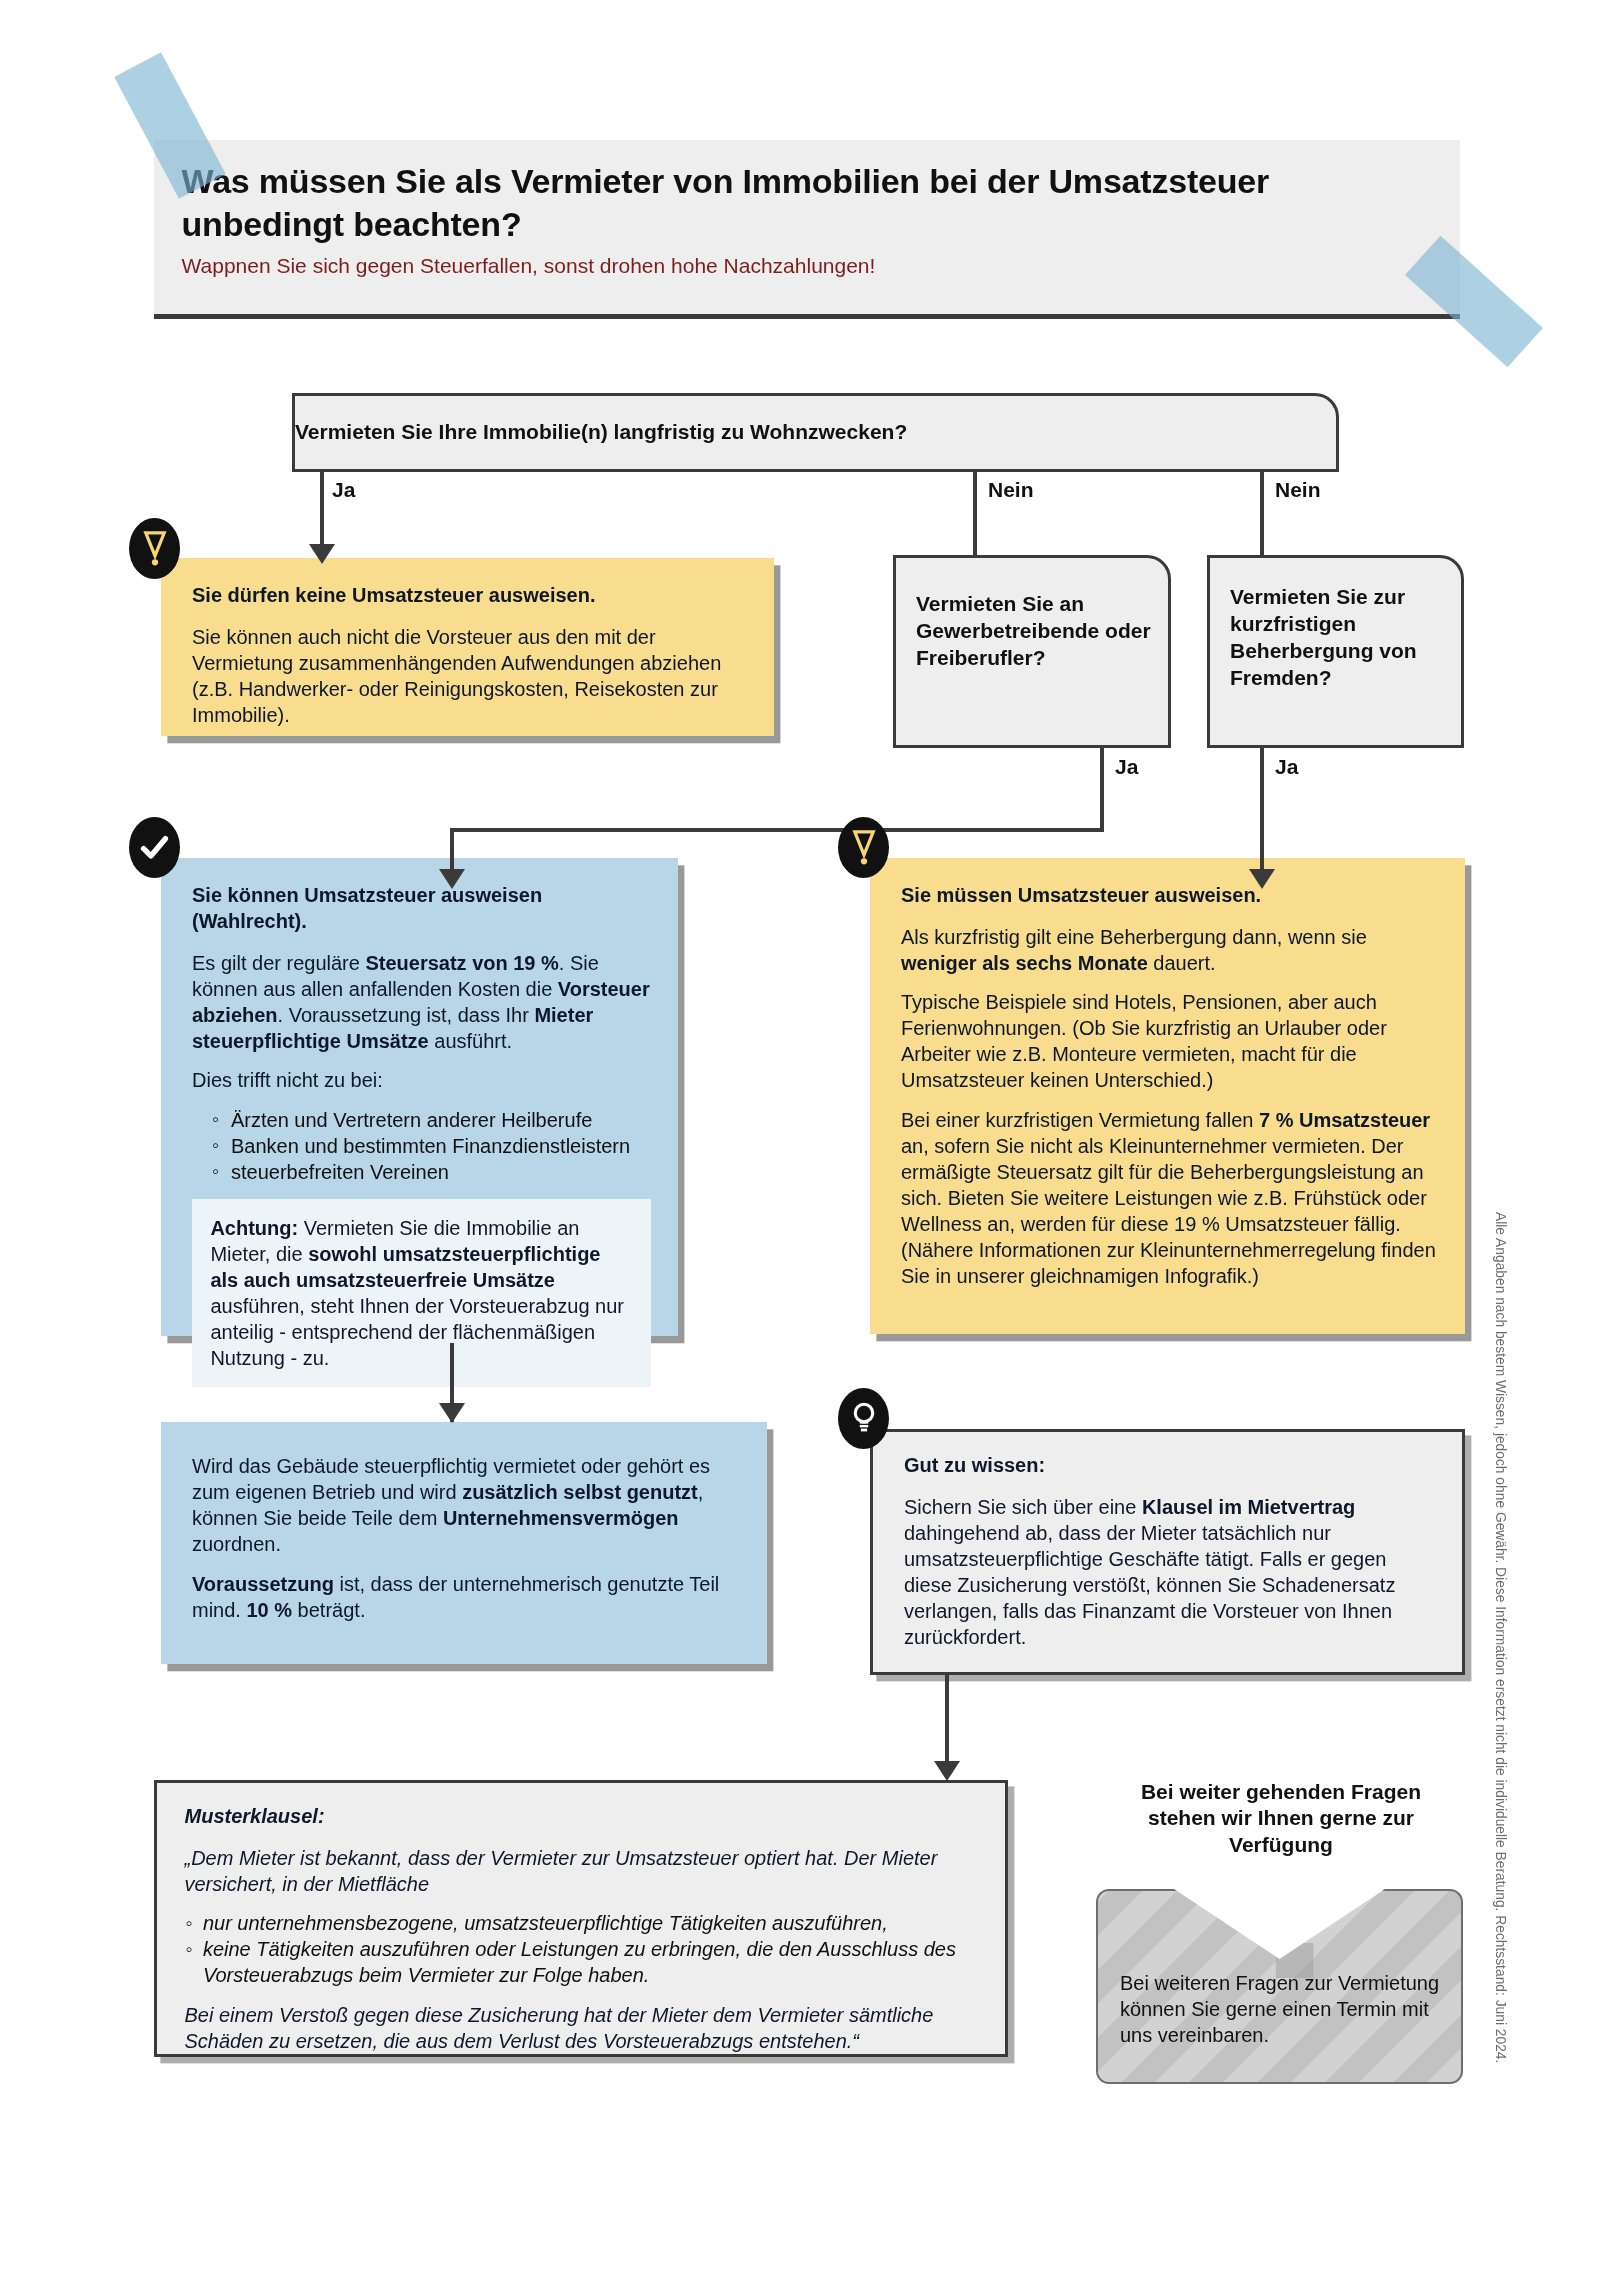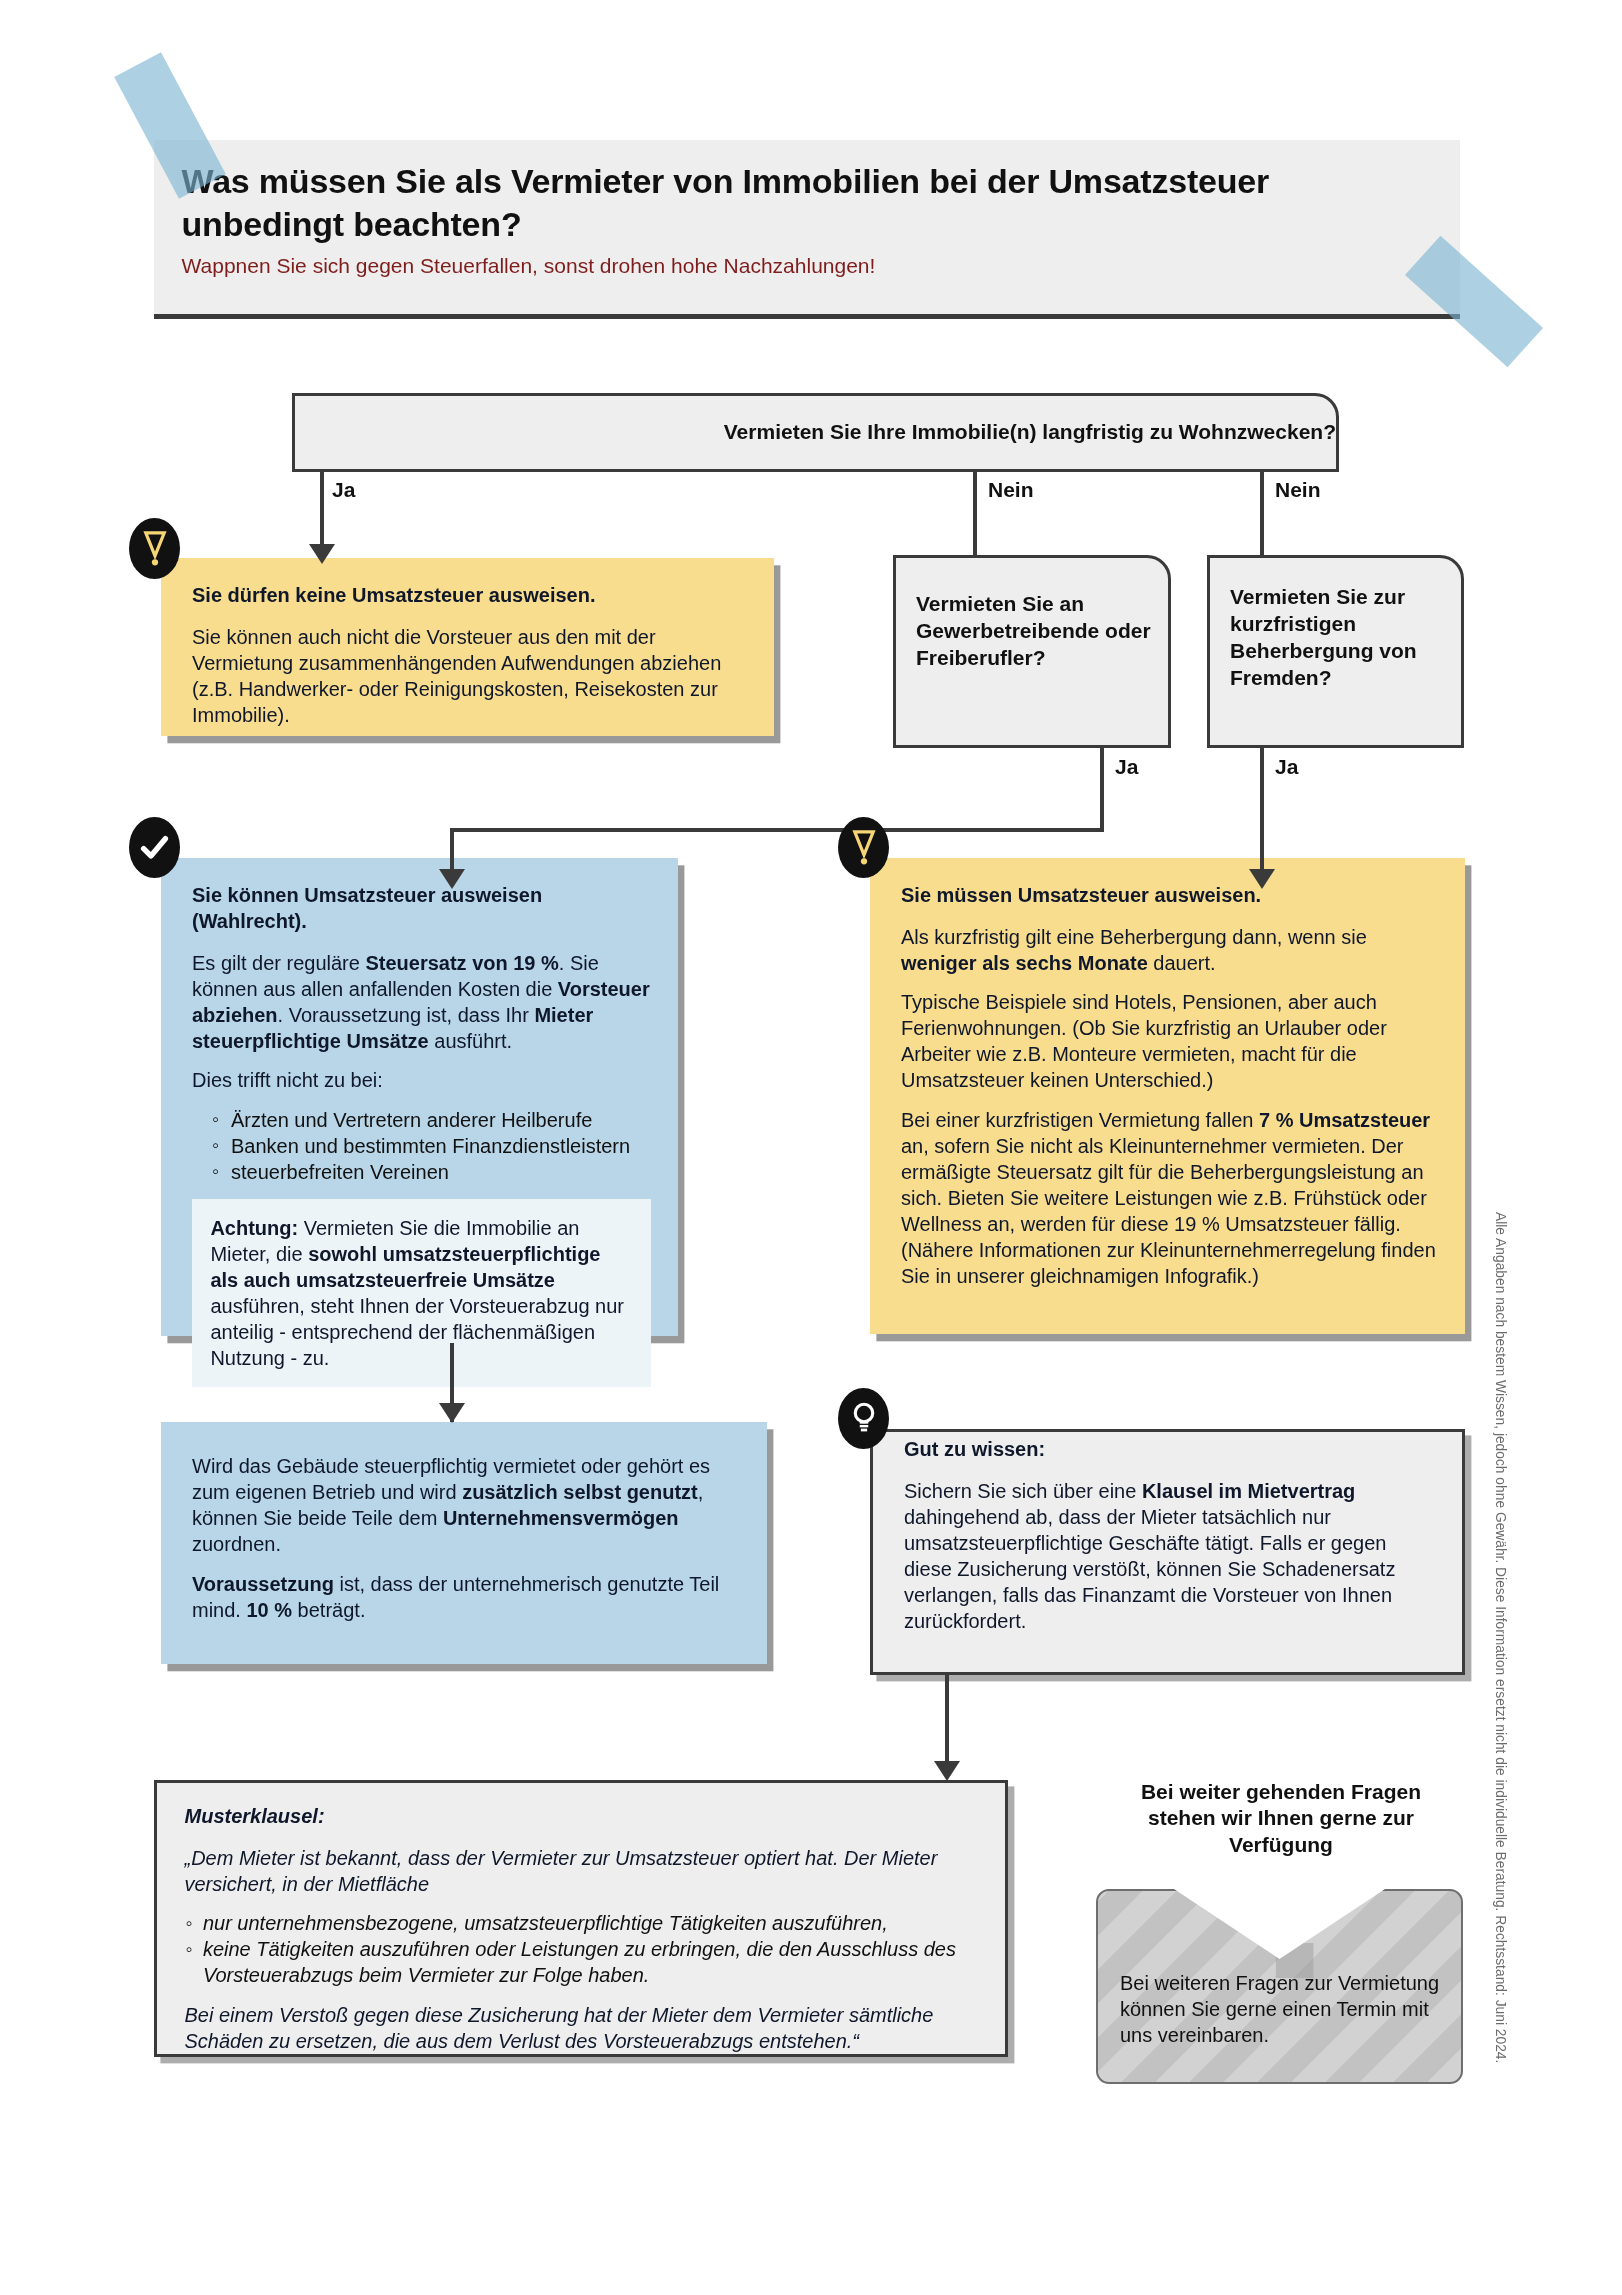--- a/index.html
+++ b/index.html
@@ -73,21 +73,21 @@
   .dec-text {
     font-size: 21px; font-weight: bold; color: #111;
     line-height: 1.28;
   }
 
   
   #q-top {
     left: 292px; top: 393px;
     width: 1047px; height: 79px;
     border-radius: 0 24px 0 0;
-    display: flex; align-items: center; justify-content: flex-end;
+    display: flex; align-items: center; justify-content: flex-start;
     z-index: 3;
   }
   #q-gewerbe {
     left: 861px; top: 555px;
     width: 278px; height: 193px;
     border-radius: 0 24px 0 0;
     padding: 33px 0 0 20px;
     z-index: 3;
     margin-left: 32px;
   }
@@ -332,21 +332,21 @@
 
   <div class="badge" style="left:838px; top:1388px;">
     <svg width="24" height="35" viewBox="0 0 26 38">
       <circle cx="13" cy="13" r="9.5" fill="none" stroke="#ffffff" stroke-width="3.4"></circle>
       <rect x="8.4" y="22" width="9.2" height="2.6" fill="#ffffff"></rect>
       <rect x="8.4" y="26" width="9.2" height="2.6" fill="#ffffff"></rect>
       <rect x="9.6" y="30" width="6.8" height="3" fill="#ffffff"></rect>
     </svg>
   </div>
   <div class="box shadow" style="left:870px; top:1429px; width:595px; height:246px;">
-    <div class="panel" style="padding-top:4px;border-radius:22px;">
+    <div class="panel" style="padding-top:20px;border-radius:22px;">
       <p class="head">Gut zu wissen:</p>
       <p>
         <span>Sichern Sie sich über eine </span><b>Klausel im Mietvertrag</b><span> dahingehend ab, dass der Mieter tatsächlich nur umsatzsteuerpflichtige Geschäfte tätigt. Falls er gegen diese Zusicherung verstößt, können Sie Schadenersatz verlangen, falls das Finanzamt die Vorsteuer von Ihnen zurückfordert.</span>
       </p>
     </div>
   </div>
 
   <div class="line vline" style="left:945px; top:1675px; height:101px;"></div>
   <div class="arrow-dn" style="left:934px; top:1761px;"></div>
 

